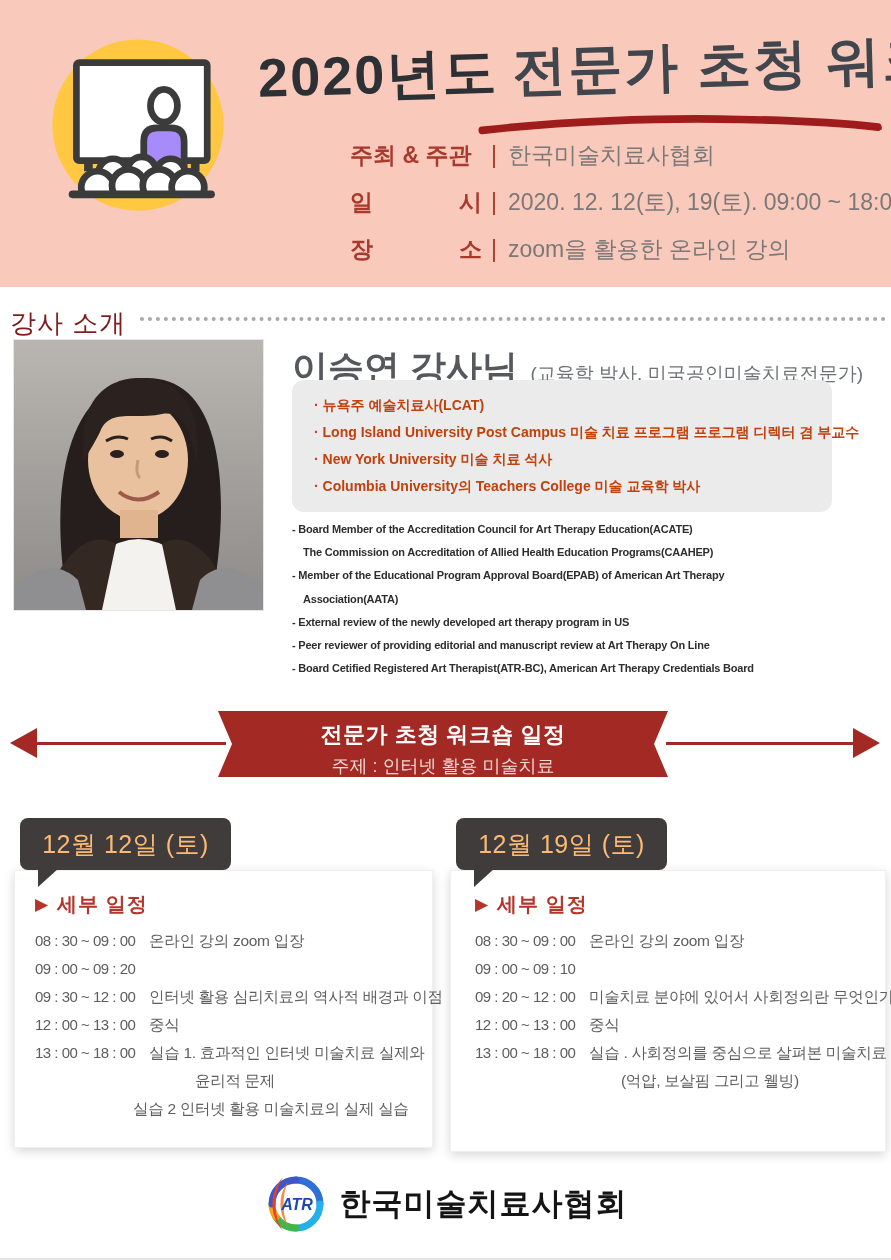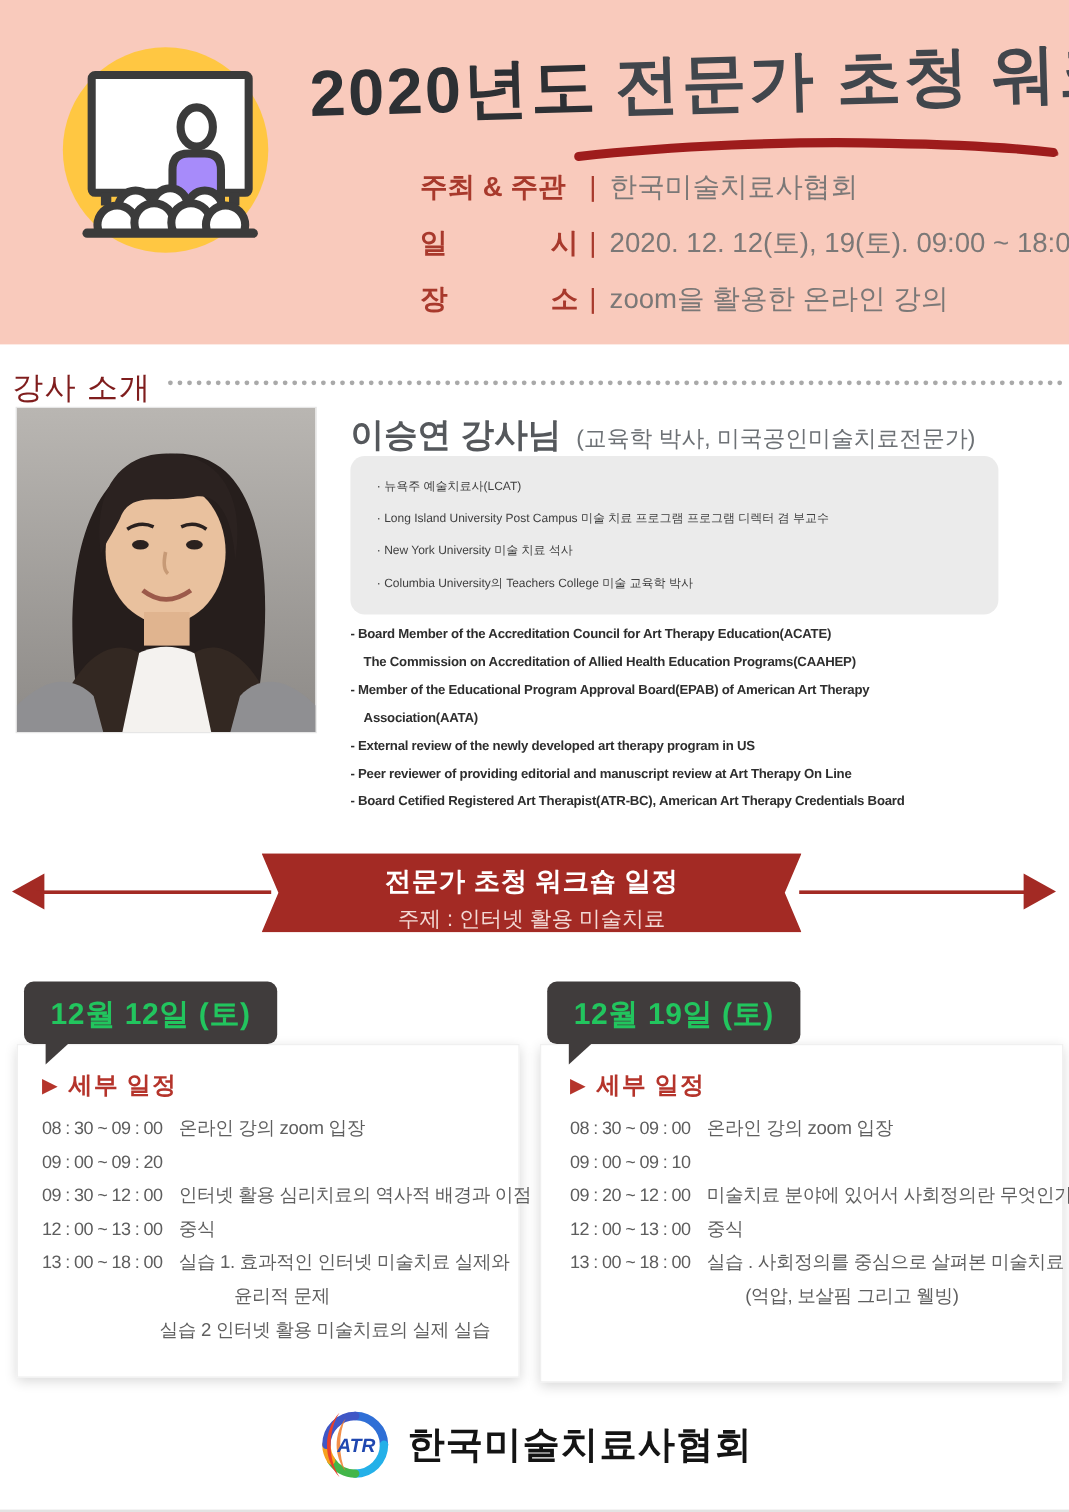--- a/index.html
+++ b/index.html
@@ -21,25 +21,25 @@
   .info-value { color:#7b7877; }
 
   
   .section-head { position:absolute; left:10px; top:292px; width:876px; display:flex; align-items:center; }
   .section-head .t { font-size:26px; font-weight:400; color:#7f1d1d; letter-spacing:1px; flex-shrink:0;margin-top:14px; }
   .section-head .dots { flex:1; border-top:4px dotted #a9a9a9; margin-left:14px; margin-top:4px; }
 
   
   .photo { position:absolute; left:14px; top:340px; width:249px; height:270px; box-shadow:0 0 0 1px #e6e6e6; }
   .name-line { position:absolute; left:292px; top:344px; white-space:nowrap; }
-  .name-line .nm { font-size:28px; font-weight:700; color:#55585c; }
+  .name-line .nm { font-size:36px; font-weight:700; color:#55585c; }
   .name-line .sub { font-size:19px; color:#6d7175; margin-left:8px; }
   .gray-box { position:absolute; left:292px; top:380px; width:540px; height:132px; background:#ebebeb;
               border-radius:12px; padding:12px 22px; }
-  .gray-box div { font-size:10px; color:#404040; line-height:27px; white-space:nowrap; }
+  .gray-box div { font-size:14px; color:#c2410c; line-height:27px; white-space:nowrap;font-weight:bold; }
   .creds { position:absolute; left:292px; top:518px; width:596px; }
   .creds div { font-size:11px; font-weight:700; color:#2e2e2e; line-height:23.2px; letter-spacing:-0.2px; white-space:nowrap; }
   .creds div.cont { padding-left:11px; }
 
   
   .banner { position:absolute; left:0; top:705px; width:891px; height:86px; }
   .arrow-line { position:absolute; top:37px; height:3px; background:#a32a24; }
   .arrow-line.l { left:30px; width:196px; }
   .arrow-line.r { left:666px; width:192px; }
   .arrow-head { position:absolute; top:23px; width:0; height:0; border-top:15px solid transparent; border-bottom:15px solid transparent; }
@@ -48,21 +48,21 @@
   .ribbon { position:absolute; left:218px; top:6px; width:450px; height:66px; background:#a32a24; text-align:center;
             clip-path:polygon(0 0,100% 0,calc(100% - 14px) 50%,100% 100%,0 100%,14px 50%); }
   .ribbon .bt { font-size:22px; font-weight:700; color:#ffffff; margin-top:9px; letter-spacing:0.5px; }
   .ribbon .bs { font-size:18px; color:#f3d9d5; margin-top:4px; }
 
   
   .card-wrap { position:absolute; top:818px; }
   .card-wrap.left  { left:14px; width:419px; }
   .card-wrap.right { left:450px; width:436px; }
   .tab { position:relative; z-index:3; margin-left:6px; width:211px; height:52px; background:#403c3c; border-radius:8px;
-         color:#22c55e; font-size:25px; font-weight:700; display:flex; align-items:center; justify-content:center; letter-spacing:0.5px; }
+         color:#fdba74; font-size:25px; font-weight:400; display:flex; align-items:center; justify-content:center; letter-spacing:0.5px; }
   .tab-tail { position:relative; z-index:3; margin-left:24px; width:0; height:0;
               border-left:21px solid #403c3c; border-bottom:19px solid transparent; margin-top:-2px; }
   .card-body { position:relative; z-index:1; margin-top:-17px; background:#fff; border:1px solid #f0f0f0;
                box-shadow:0 3px 10px rgba(0,0,0,0.16); padding:20px 0 0 20px; }
   .card-wrap.left  .card-body { height:278px; }
   .card-wrap.right .card-body { height:282px; padding-left:24px; }
   .detail-head { display:flex; align-items:center; font-size:20px; font-weight:700; color:#b5342b; letter-spacing:1px; }
   .detail-head .mk { font-size:17px; margin-right:8px; }
   .rows { margin-top:9px; }
   .sched-row { display:flex; }

